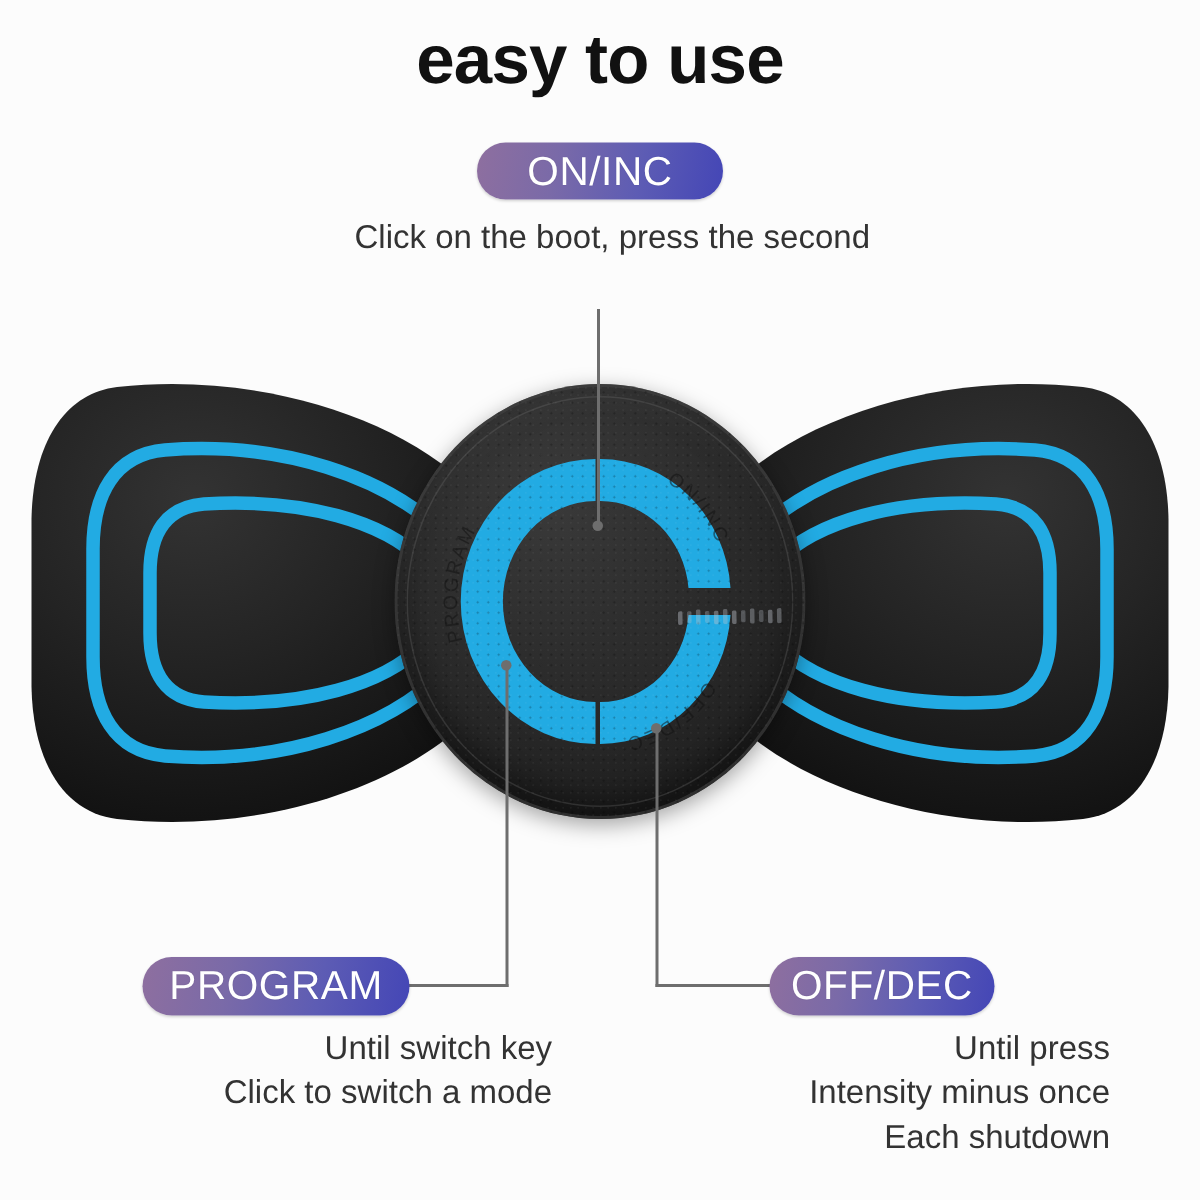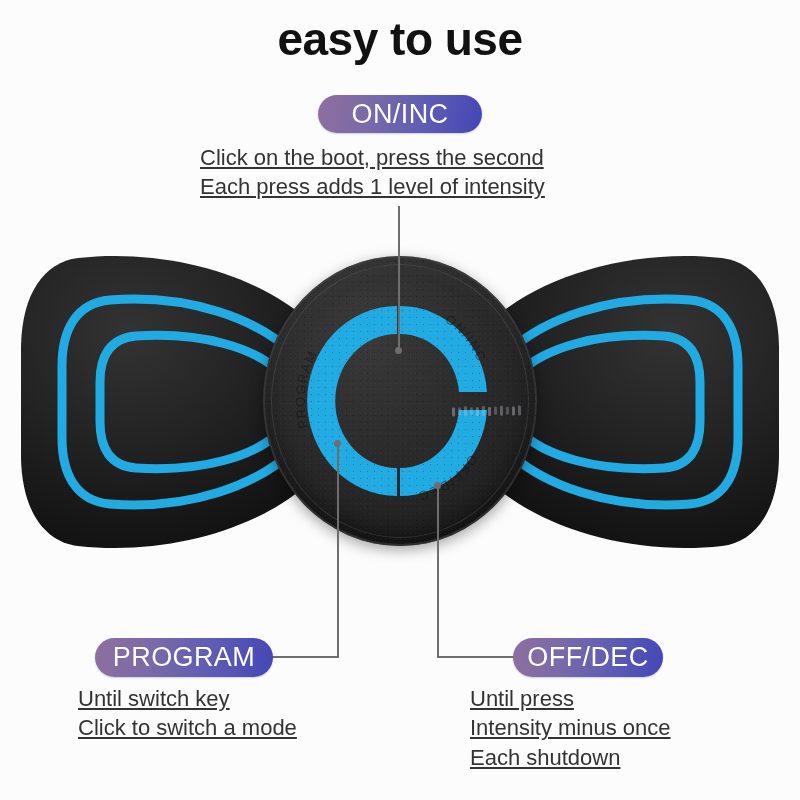--- a/index.html
+++ b/index.html
@@ -39,26 +39,25 @@
     white-space:nowrap;
     text-shadow:0 0 1px rgba(0,0,0,.12);
   }
   #pill-oninc{left:318px;top:95px;width:164px;height:38px;}
   #pill-program{left:95px;top:638px;width:178px;height:39px;}
   #pill-offdec{left:513px;top:638px;width:150px;height:39px;}
 
   
   .caption{
     position:absolute;
-    text-align:left;
+    text-align:right;
     font-size:22px;
     line-height:1.33;
     color:#333;
     white-space:nowrap;
-    text-decoration:underline;
   }
   #cap-oninc{left:200px;top:143px;width:380px;}
   #cap-program{left:78px;top:684px;width:290px;}
   #cap-offdec{left:470px;top:684px;width:270px;}
 
   
   .lead{position:absolute;background:#6e6e6e;}
   .lead-v{width:2px;}
   .lead-h{height:2px;}
   .dot{
@@ -283,21 +282,20 @@
   <div class="dot" style="left:434px;top:482px;"></div>
 
   <div class="pill" id="pill-oninc">ON/INC</div>
 
   <div class="pill" id="pill-program">PROGRAM</div>
 
   <div class="pill" id="pill-offdec">OFF/DEC</div>
 
   <div class="caption" id="cap-oninc">
     <div>Click on the boot, press the second</div>
-    <div>Each press adds 1 level of intensity</div>
   </div>
 
   <div class="caption" id="cap-program">
     <div>Until switch key</div>
     <div>Click to switch a mode</div>
   </div>
 
   <div class="caption" id="cap-offdec">
     <div>Until press</div>
     <div>Intensity minus once</div>

